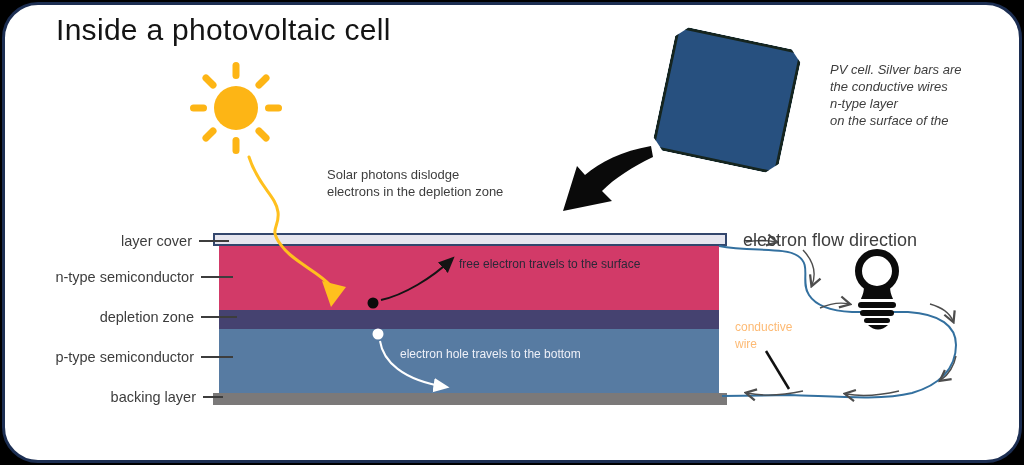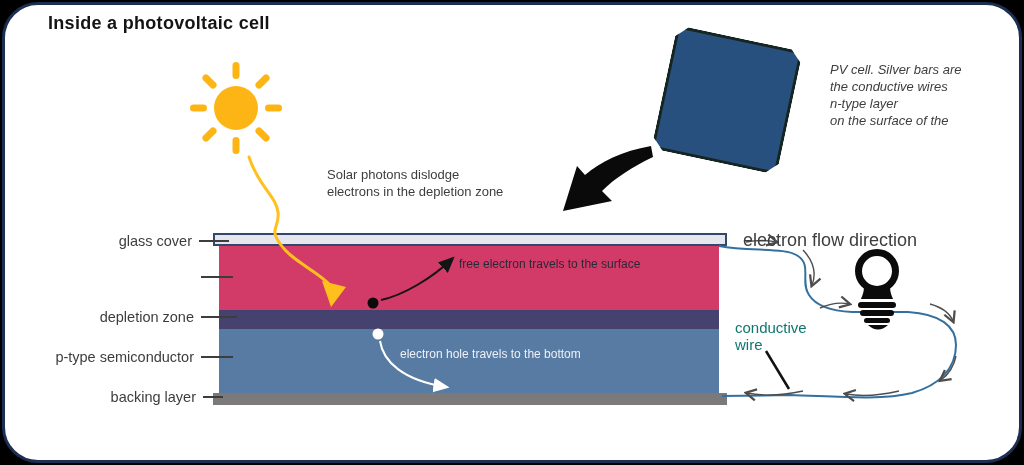--- a/index.html
+++ b/index.html
@@ -6,28 +6,28 @@
   .canvas{
     position:relative;width:1024px;height:465px;background:#000;overflow:hidden;
     font-family:"Liberation Sans","DejaVu Sans",sans-serif;
   }
   .frame{
     position:absolute;left:2px;top:2px;right:2px;bottom:2px;
     background:#fff;border:3px solid #1c2e52;border-radius:36px;
   }
   .abs{position:absolute;}
   .title{
-    left:48px;top:13px;font-size:18px;font-weight:bold;color:#141414;
+    left:56px;top:13px;font-size:30px;font-weight:normal;color:#141414;
     letter-spacing:.3px;white-space:nowrap;
   }
   .note{color:#3d3d3d;font-size:13px;line-height:17px;white-space:nowrap;}
   .photon-note{left:286px;top:166px;margin-left:41px;}
   .pv-note{left:830px;top:61px;font-style:italic;}
   .flow-label{left:743px;top:221px;font-size:18px;color:#3d3d3d;white-space:nowrap;margin-top:9px;}
-  .conductive-label{left:735px;top:319px;font-size:15px;line-height:17px;color:#0f766e;}
+  .conductive-label{left:735px;top:319px;font-size:12px;line-height:17px;color:#fdba74;}
   .layer{position:absolute;box-sizing:border-box;}
   .layer-glass{left:213px;top:233px;width:514px;height:13px;border:2px solid #33476d;}
   .layer-n{left:219px;top:246px;width:500px;height:64px;}
   .layer-depletion{left:219px;top:310px;width:500px;height:19px;}
   .layer-p{left:219px;top:329px;width:500px;height:64px;}
   .layer-backing{left:213px;top:393px;width:514px;height:12px;}
   .layer-label{
     position:absolute;display:flex;align-items:center;white-space:nowrap;
     font-size:14.5px;color:#3d3d3d;height:18px;
   }
@@ -122,24 +122,25 @@
 
     <path d="M766,351 L789,389" stroke="#111" stroke-width="2.5" fill="none"></path>
 
     <circle cx="373" cy="303" r="5.5" fill="#0b0b0b"></circle>
     <circle cx="378" cy="334" r="5.5" fill="#ffffff"></circle>
     <path d="M381,300 C404,295 432,278 452,259" fill="none" stroke="#141414" stroke-width="2" marker-end="url(#mb)"></path>
     <path d="M380,341 C383,361 402,380 446,387" fill="none" stroke="#ffffff" stroke-width="2" marker-end="url(#mw)"></path>
   </svg>
 
   <div class="layer-label" style="right:795px;top:232px;">
-    <span>glass cover</span>
+    <span>layer cover</span>
     <div class="tick" style="width:30px;"></div>
   </div>
   <div class="layer-label" style="right:791px;top:268px;">
+    <span>n-type semiconductor</span>
     <div class="tick" style="width:32px;"></div>
   </div>
   <div class="layer-label" style="right:787px;top:308px;">
     <span>depletion zone</span>
     <div class="tick" style="width:36px;"></div>
   </div>
   <div class="layer-label" style="right:791px;top:348px;">
     <span>p-type semiconductor</span>
     <div class="tick" style="width:32px;"></div>
   </div>

